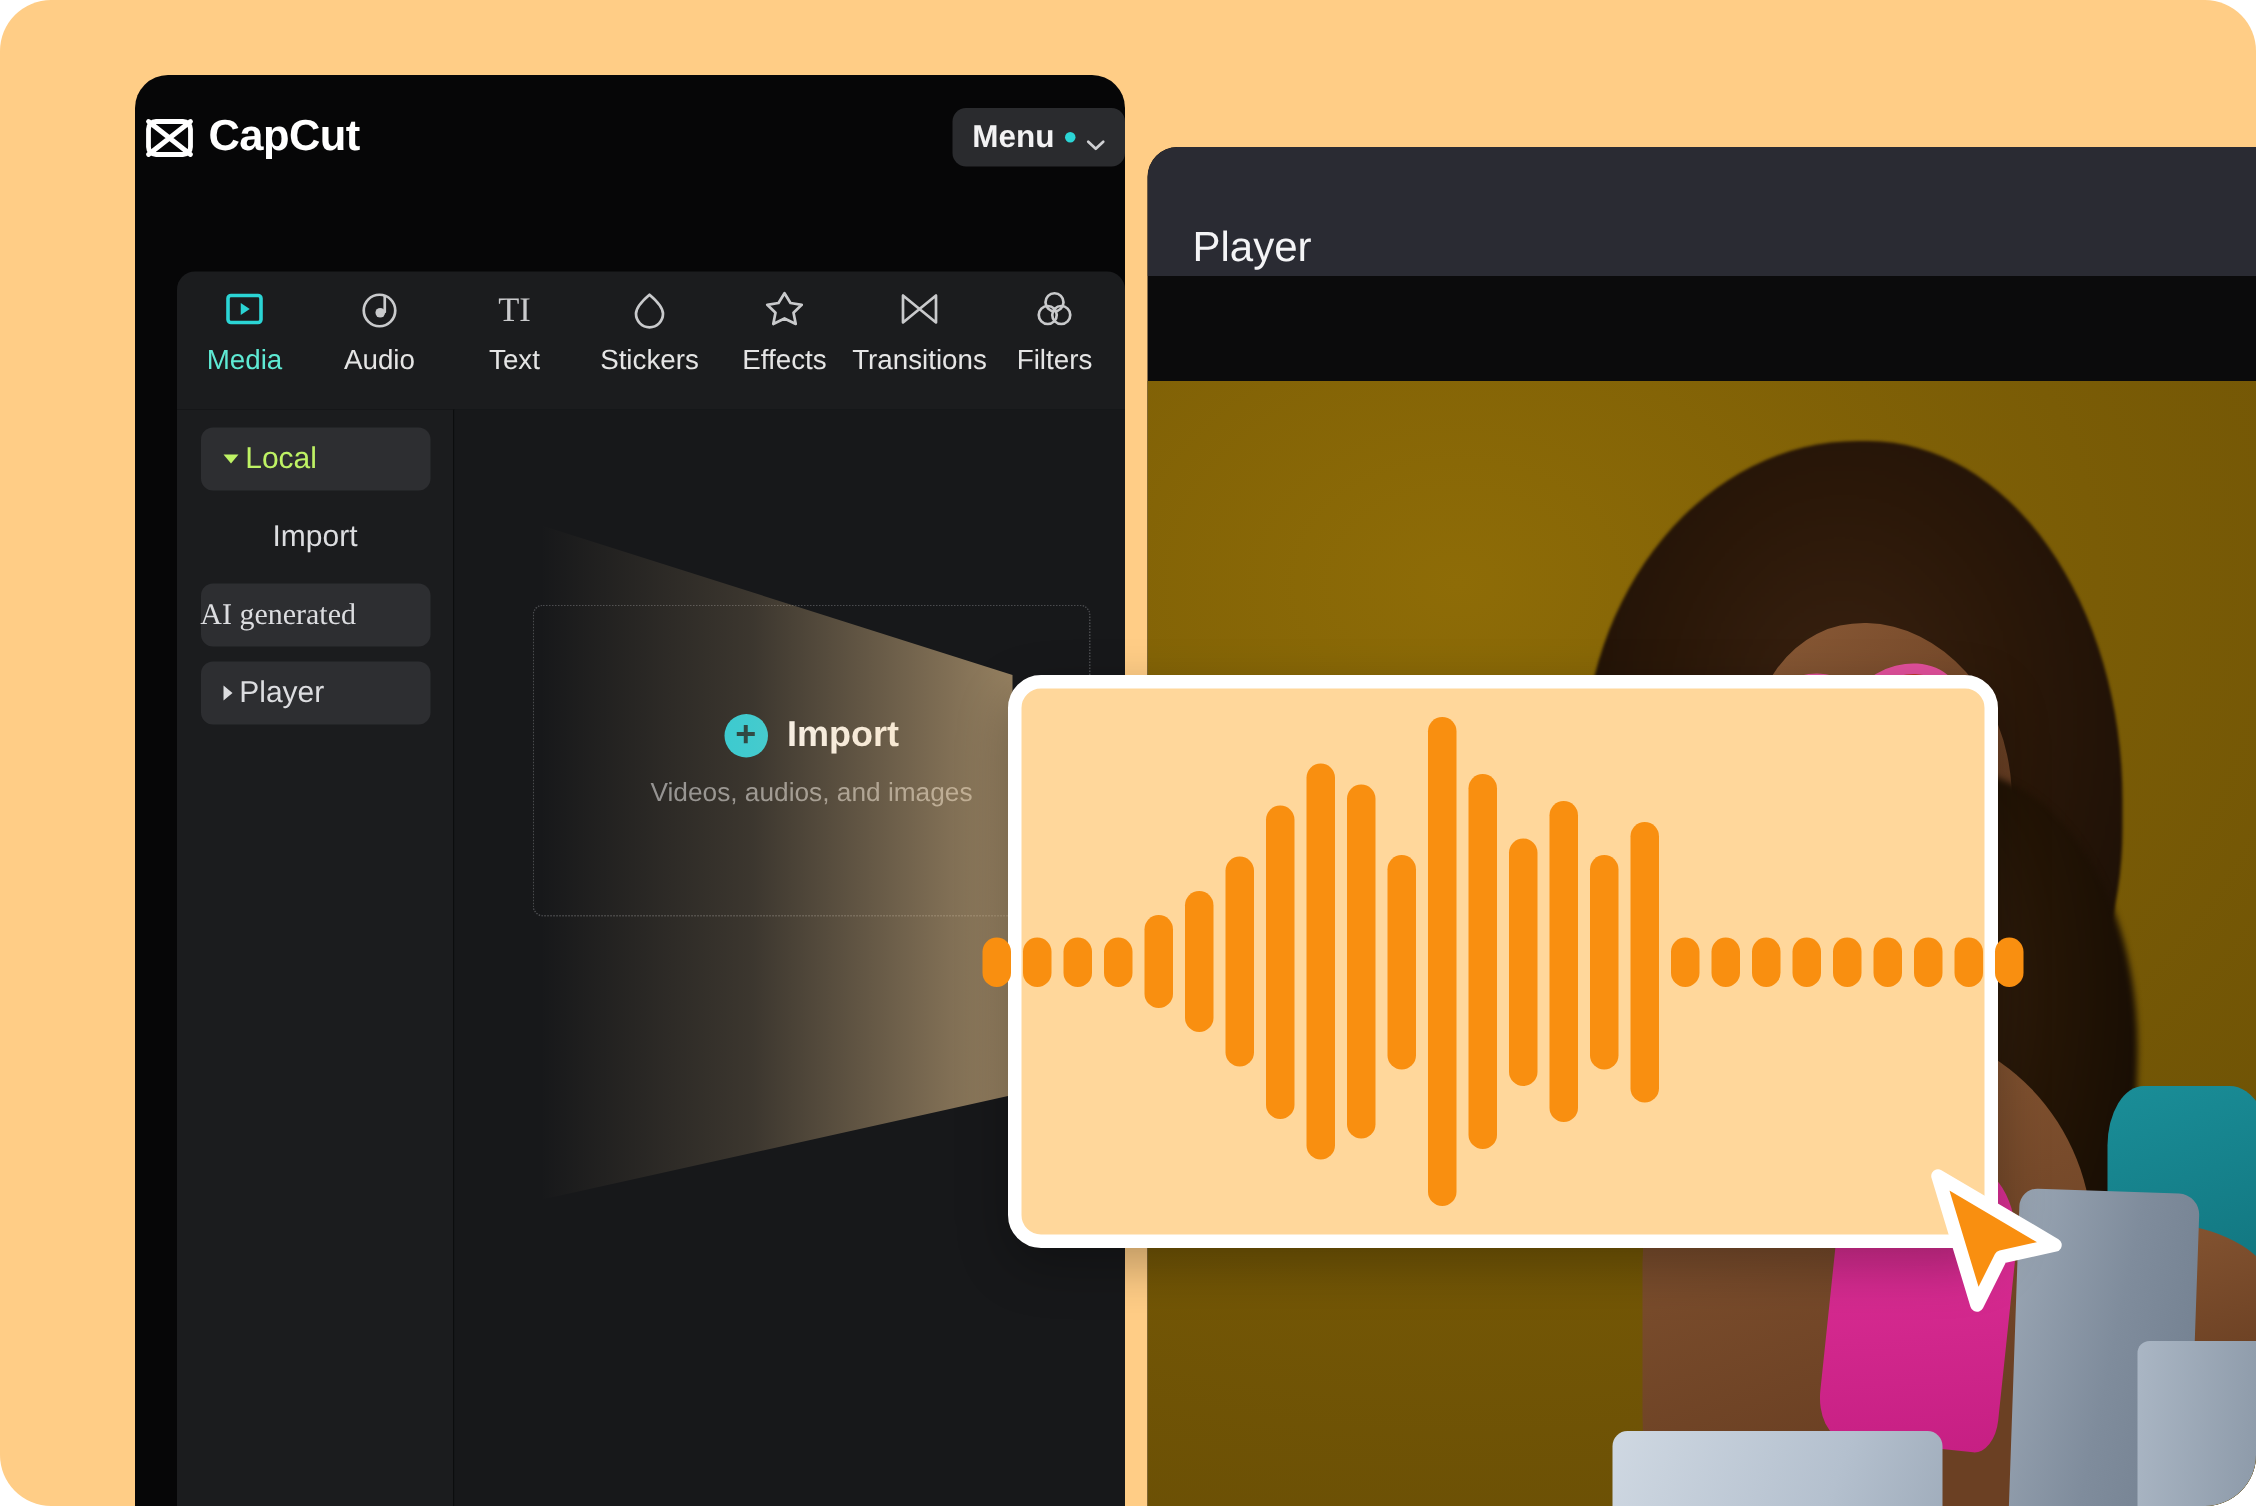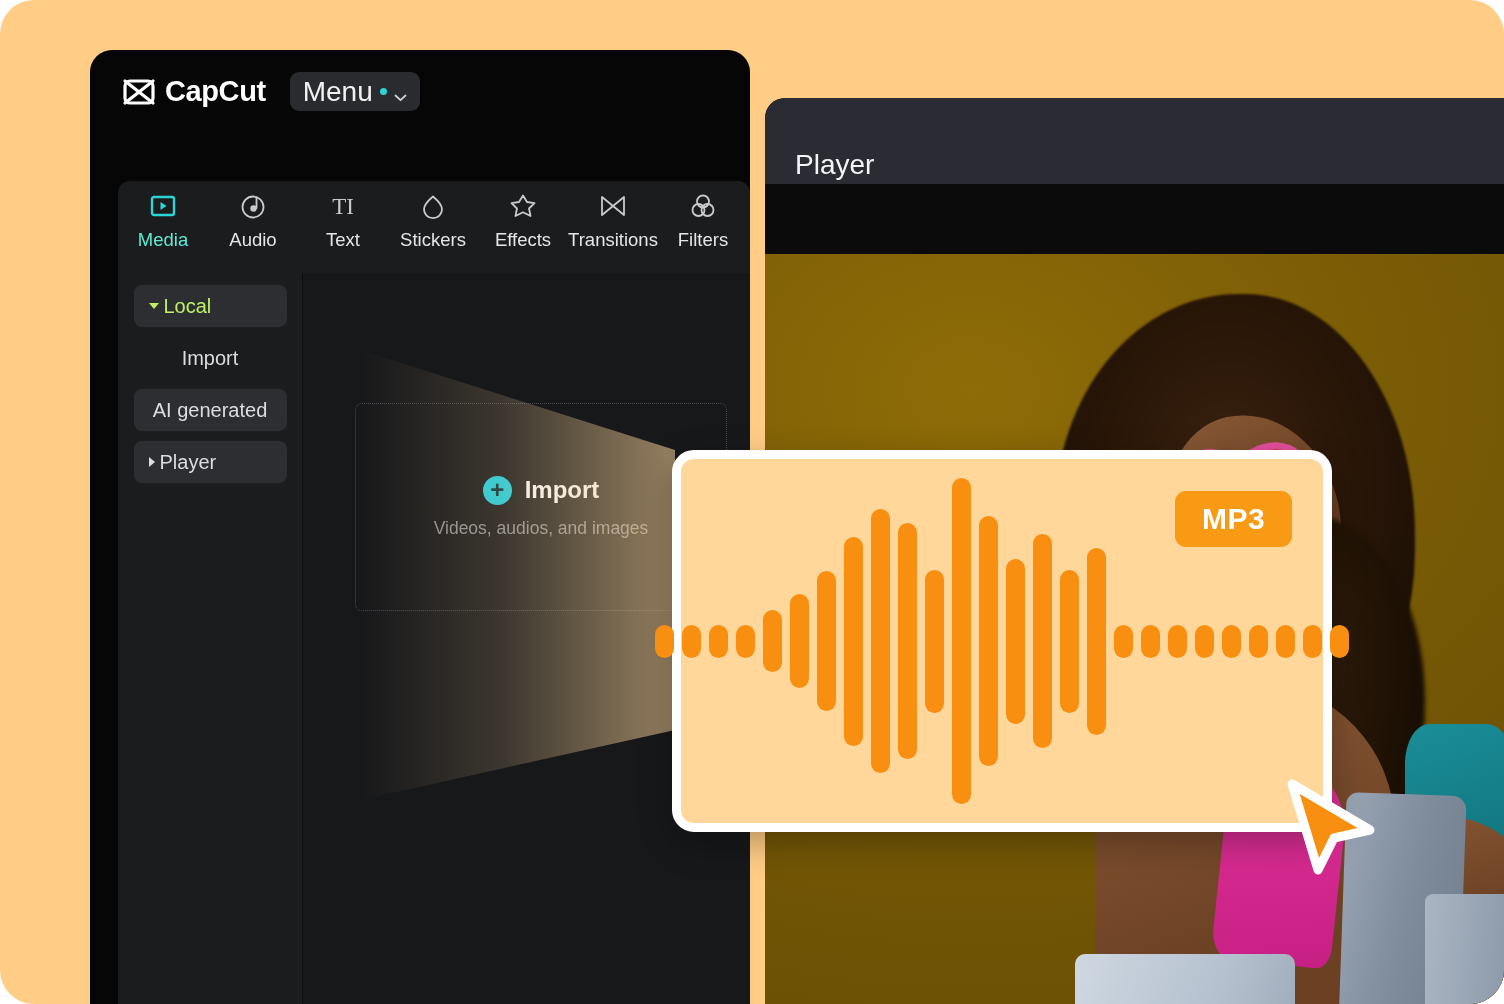--- a/index.html
+++ b/index.html
@@ -27,38 +27,39 @@
     background: #060607;
     border-radius: 22px 22px 0 0;
     overflow: hidden;
   }
 
   
   #titlebar {
     position: absolute; left: 0; top: 0;
     width: 100%; height: 83px;
     display: flex; align-items: center;
-    padding-left: 32px;
+    padding-left: 6px;
     gap: 24px;
+    justify-content: space-between;
   }
   #brand { display: flex; align-items: center; gap: 9px; }
   #brand-logo { width: 34px; height: 30px; }
   #brand-name {
     color: #ffffff; font-size: 29px; font-weight: 700;
     letter-spacing: -0.4px;
   }
   #menu-button {
     display: flex; align-items: center; gap: 7px;
     background: #2a2b2e;
     border-radius: 9px;
     height: 39px;
     padding: 0 13px;
     cursor: pointer;
   }
-  #menu-button .lbl { color: #f2f2f3; font-size: 28px; font-weight: 400; }
+  #menu-button .lbl { color: #f2f2f3; font-size: 21px; font-weight: 700; }
   #menu-dot { width: 7px; height: 7px; border-radius: 50%; background: #2bd5d5; display:block;}
   #menu-caret { width: 13px; height: 8px; }
 
   
   #tabstrip {
     position: absolute; left: 28px; top: 131px;
     width: 632px; height: 92px;
     background: #1b1c1e;
     border-radius: 12px 12px 0 0;
     display: flex; align-items: flex-start;
@@ -107,21 +108,21 @@
     border-top: 6px solid currentColor;
     display: block;
   }
   .nav-item .caret-r {
     width: 0; height: 0;
     border-top: 5px solid transparent;
     border-bottom: 5px solid transparent;
     border-left: 6px solid currentColor;
     display: block;
   }
-  .nav-item.center-text { justify-content: center; padding-left: 0; }
+  .nav-item.center-text { padding-left: 0; font-family: Liberation Serif, serif; }
 
   #content-pane {
     flex: 1; position: relative;
     background: #17181a;
   }
   #dropzone {
     position: absolute;
     left: 52px; top: 130px;
     width: 372px; height: 208px;
     border: 1.5px dotted #4a4b4e;
@@ -579,21 +580,20 @@
         <div class="wbar" style="height: 33px; background: rgb(249, 143, 16);"></div>
         <div class="wbar" style="height: 33px; background: rgb(249, 143, 16);"></div>
         <div class="wbar" style="height: 33px; background: rgb(249, 143, 16);"></div>
         <div class="wbar" style="height: 33px; background: rgb(249, 143, 16);"></div>
         <div class="wbar" style="height: 33px; background: rgb(249, 143, 16);"></div>
         <div class="wbar" style="height: 33px; background: rgb(249, 143, 16);"></div>
         <div class="wbar" style="height: 33px; background: rgb(249, 143, 16);"></div>
         <div class="wbar" style="height: 33px; background: rgb(249, 143, 16);"></div>
         <div class="wbar" style="height: 33px; background: rgb(249, 143, 16);"></div>
       </div>
-    <div id="mp3-badge">MP3</div>
   </div>
 
   <div id="cursor">
     <svg width="104" height="106" viewBox="0 0 104 106">
       <path d="M14 10 L92 56 L56 64 L40 96 Z" fill="#f98f10" stroke="#ffffff" stroke-width="9" stroke-linejoin="round" stroke-linecap="round"></path>
     </svg>
   </div>
 
 </div>
 

